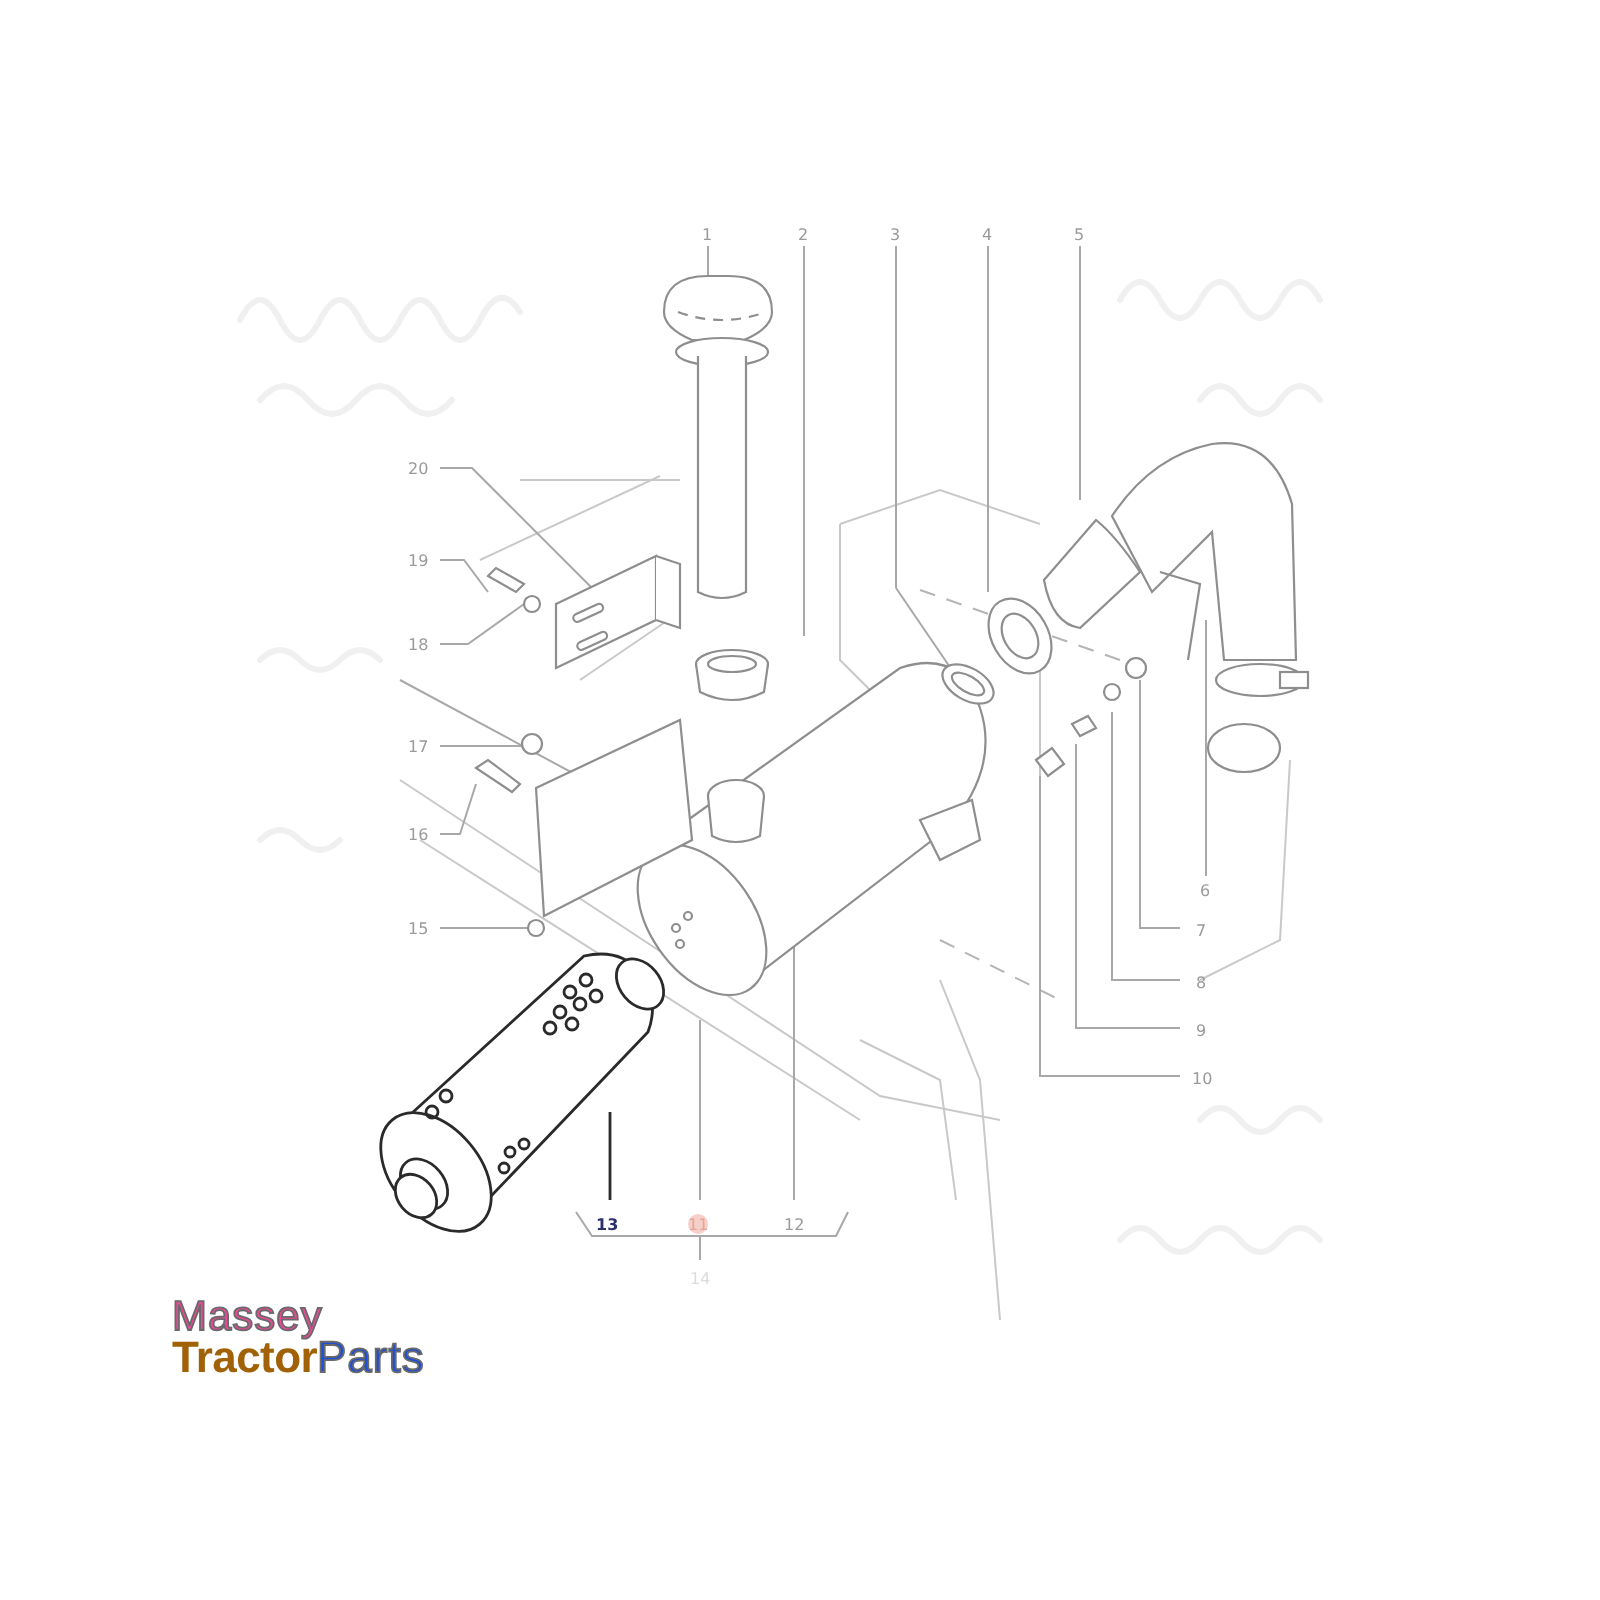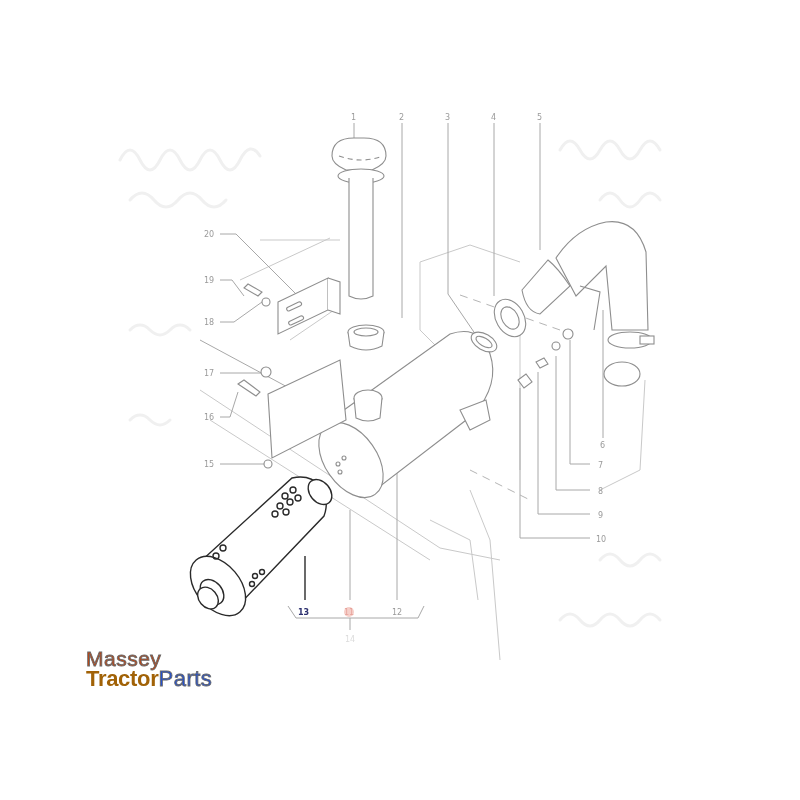--- a/index.html
+++ b/index.html
@@ -10,21 +10,21 @@
   .lbl-red { font-family: "DejaVu Sans", sans-serif; font-size: 8px; fill: #e7a29a; }
   .ln { stroke: #a8a8a8; stroke-width: 1; fill: none; }
   .part { stroke: #8e8e8e; stroke-width: 1.1; fill: #ffffff; }
   .part-nf { stroke: #8e8e8e; stroke-width: 1.1; fill: none; }
   .bg { stroke: #c9c9c9; stroke-width: 1; fill: none; }
   .dash { stroke: #b5b5b5; stroke-width: 1; stroke-dasharray: 8 6; fill: none; }
   .hl { stroke: #2a2a2a; stroke-width: 1.4; fill: #ffffff; }
   .hl-nf { stroke: #2a2a2a; stroke-width: 1.4; fill: none; }
   .wm { stroke: #f0f0f0; stroke-width: 3; fill: none; stroke-linecap: round; }
   #logo { position: absolute; left: 86px; top: 648px; line-height: 1; }
-  #logo .l1 { font-size: 21px; color: #c2410c; -webkit-text-stroke: 0.9px #6a6a6a; letter-spacing: 0.5px; font-family: "Liberation Sans", sans-serif; }
+  #logo .l1 { font-size: 21px; color: #ec4899; -webkit-text-stroke: 0.9px #6a6a6a; letter-spacing: 0.5px; font-family: "Liberation Sans", sans-serif; }
   #logo .l2 { font-size: 22px; margin-top: -1px; white-space: nowrap; font-family: "Liberation Sans", sans-serif; }
   #logo .l2 .a { color: #a16207; font-weight: bold; letter-spacing: -0.3px; text-align: center; }
   #logo .l2 .b { color: #1d4ed8; -webkit-text-stroke: 0.9px #6a6a6a; letter-spacing: 0.5px; }
 </style>
 </head>
 <body>
 
 <svg id="diagram" viewBox="0 0 800 800" xmlns="http://www.w3.org/2000/svg">
 
   <g>

